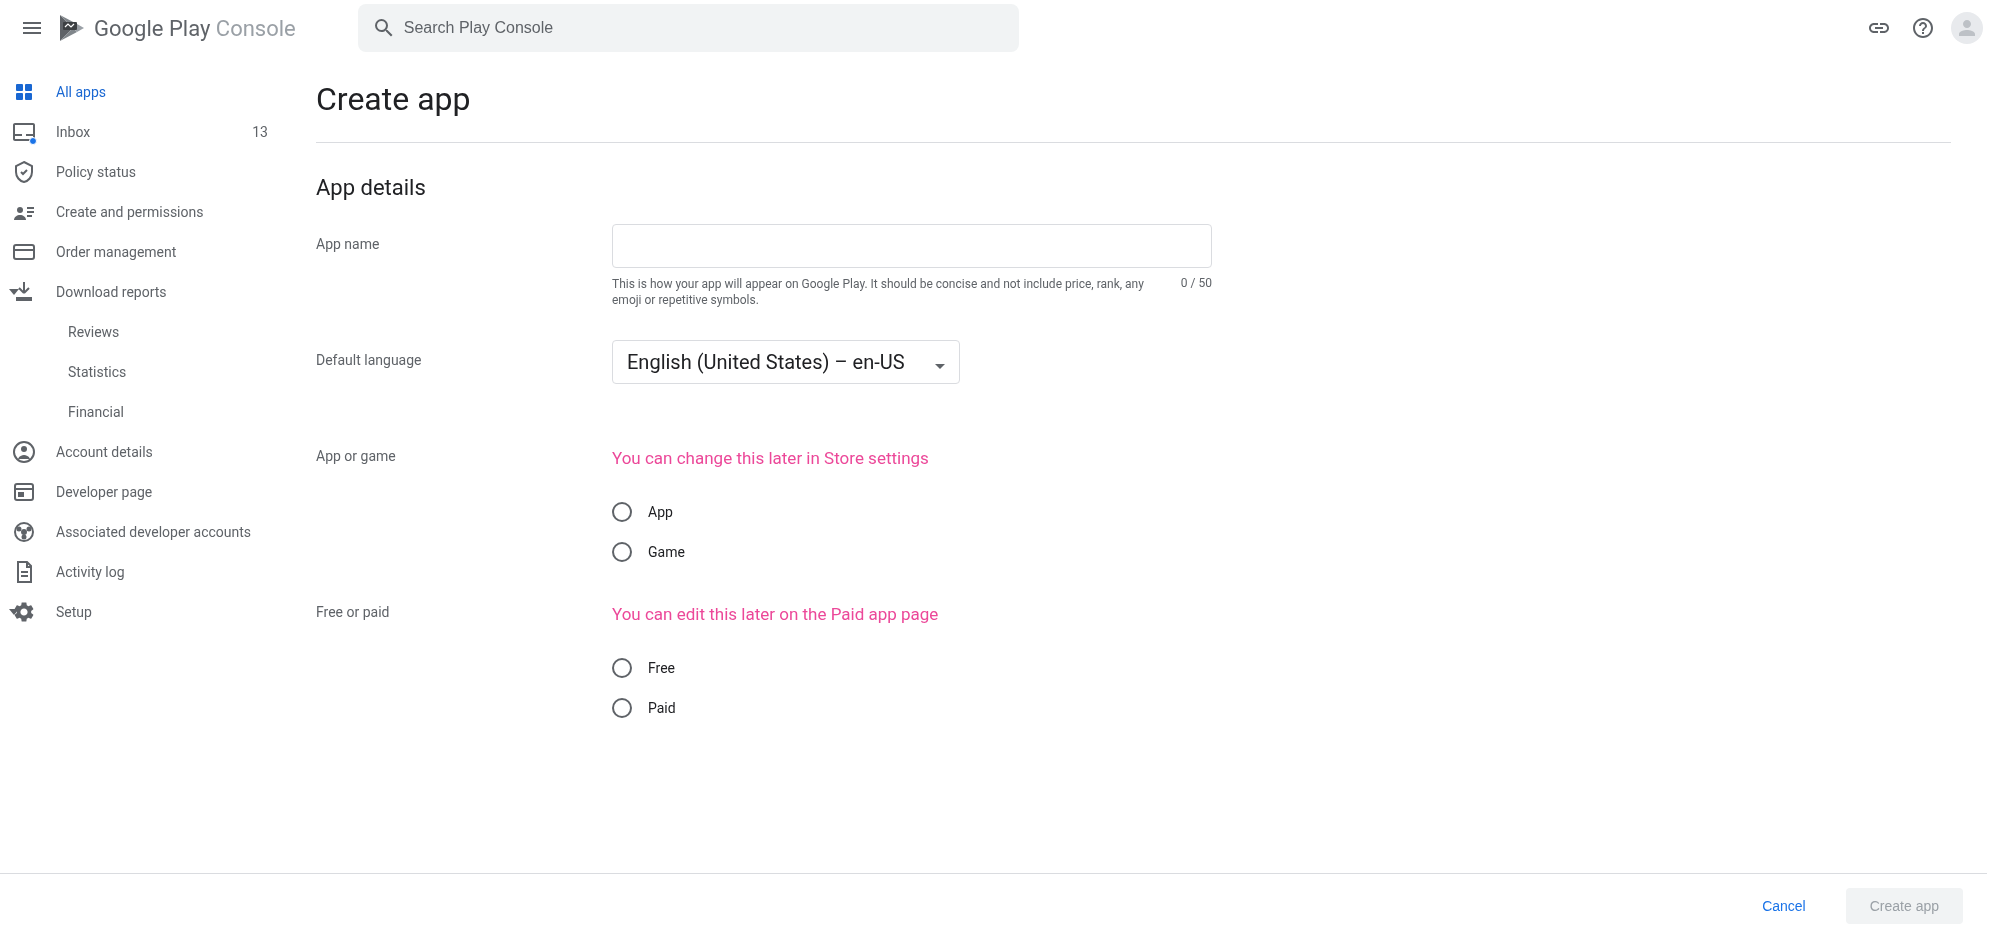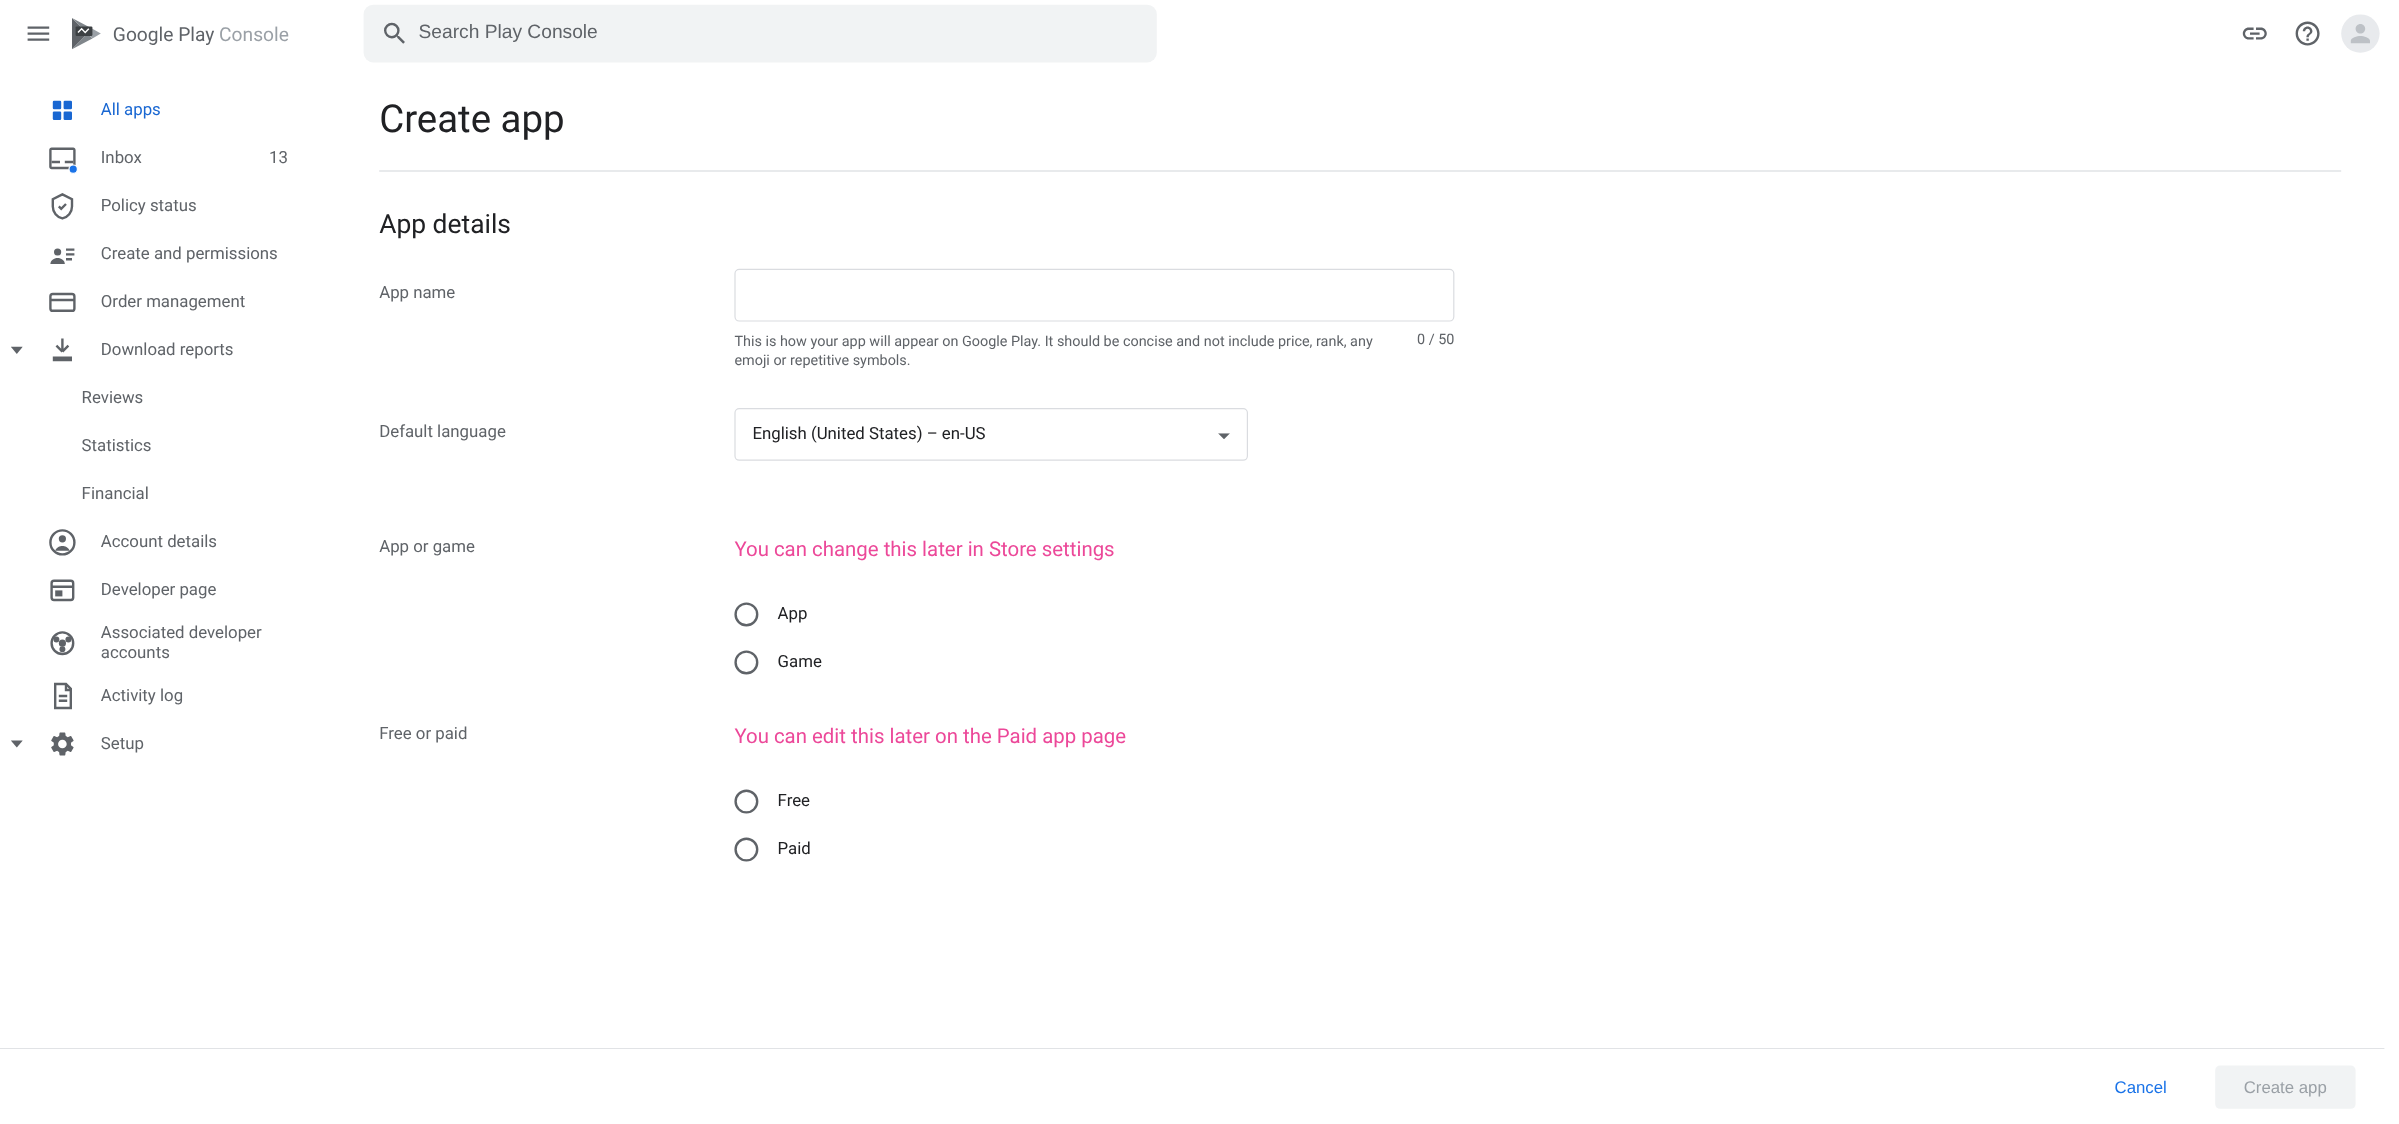--- a/index.html
+++ b/index.html
@@ -36,21 +36,21 @@
       margin-left: 4px;
       gap: 8px;
       cursor: pointer;
     }
     .logo-icon {
       width: 26px;
       height: 30px;
       position: relative;
     }
     .logo-text {
-      font-size: 16px;
+      font-size: 22px;
       color: #5f6368;
     }
     .logo-text .play {
       color: #5f6368;
     }
     .logo-text .console {
       color: #9aa0a6;
       font-weight: 400;
     }
     .search-container {
@@ -124,21 +124,21 @@
     .sidebar {
       width: 280px;
       overflow-y: auto;
       padding-top: 16px;
       flex-shrink: 0;
     }
     .nav-item {
       display: flex;
       align-items: center;
       height: 40px;
-      padding: 0 40px;
+      padding: 0 12px;
       cursor: pointer;
       font-size: 14px;
       color: #5f6368;
       position: relative;
     }
     .nav-item.active {
       color: #1967d2;
     }
     .nav-item.active .nav-icon {
       color: #1967d2;
@@ -242,29 +242,29 @@
       font-size: 12px;
       color: #5f6368;
       line-height: 16px;
       max-width: 540px;
     }
     .char-count {
       font-size: 12px;
       color: #5f6368;
     }
     .select-field {
-      width: 428px;
+      width: 348px;
       height: 44px;
       border: 1px solid #dadce0;
       border-radius: 4px;
       padding: 0 14px;
       display: flex;
       align-items: center;
       justify-content: space-between;
-      font-size: 14px;
+      font-size: 20px;
       cursor: pointer;
     }
     .select-arrow {
       color: #5f6368;
     }
     .radio-group {
       margin-top: 24px;
     }
     .radio-option {
       display: flex;

